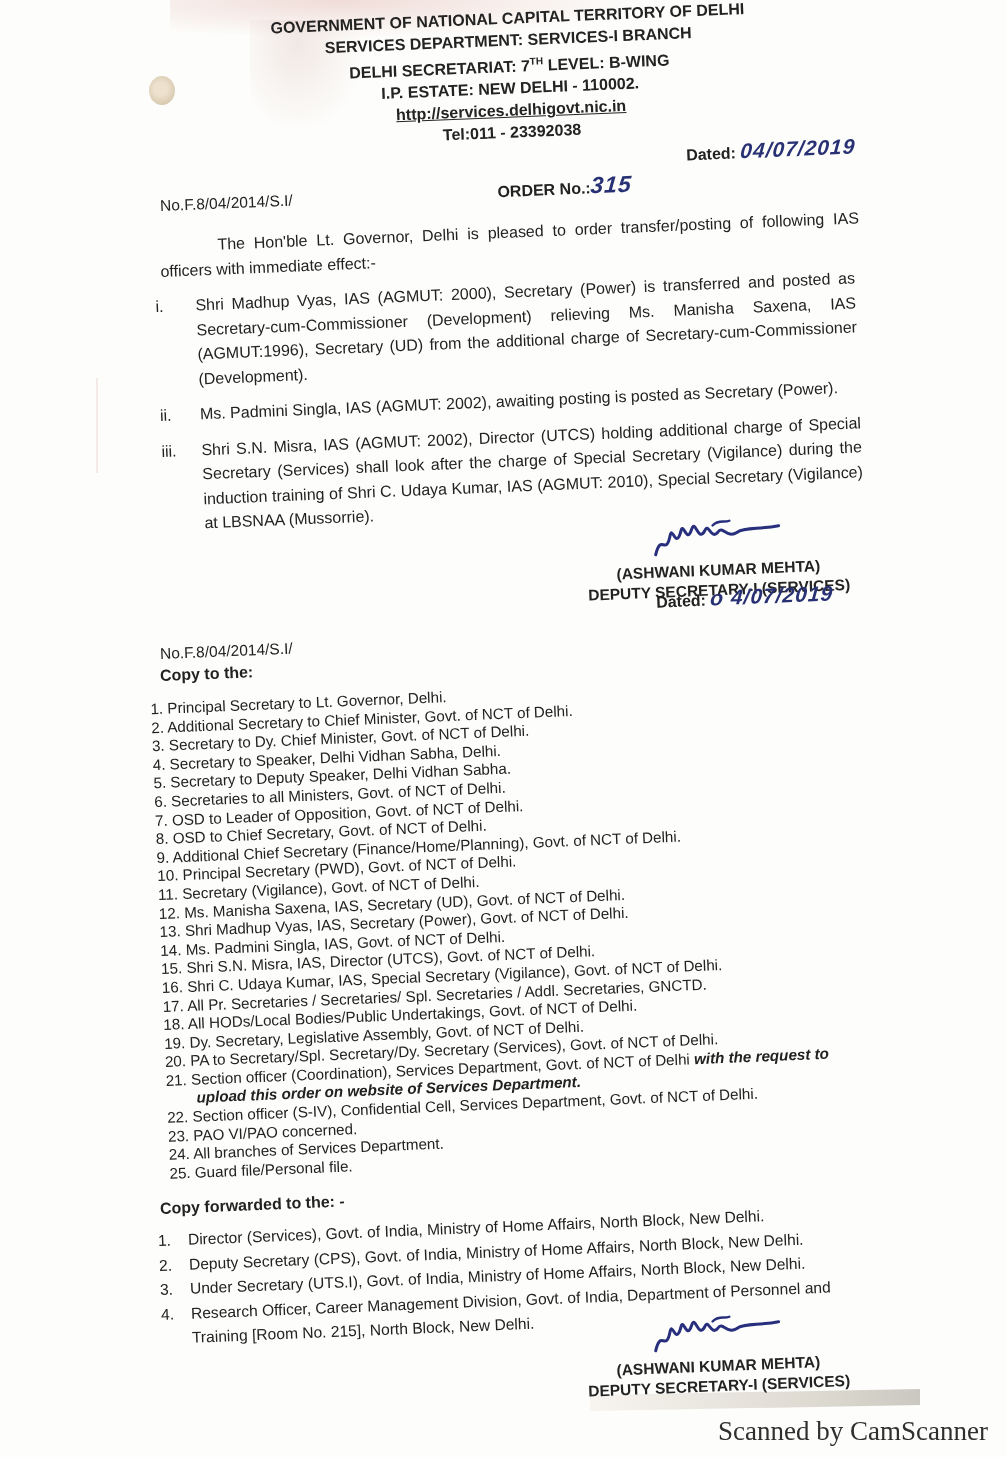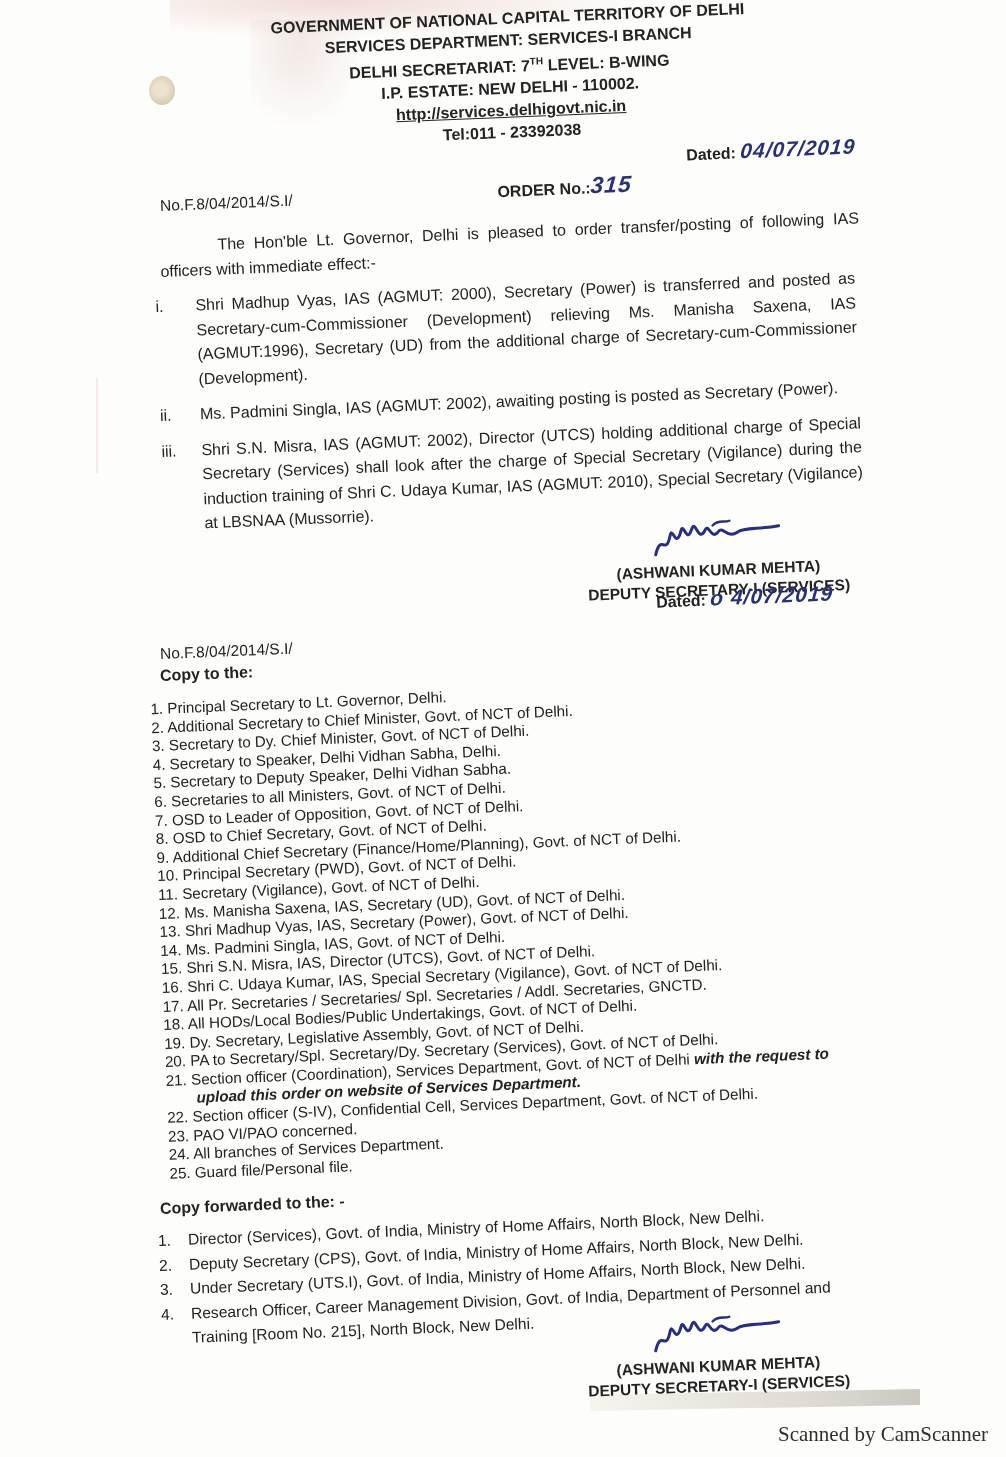--- a/index.html
+++ b/index.html
@@ -39,21 +39,21 @@
   .copy-list{margin-top:14px;}
   .copy-row{font-size:15.2px;line-height:18.6px;padding-left:30px;text-indent:-30px;}
   .copy-row .ital{font-style:italic;font-weight:700;}
   .fwd-head{margin-top:16px;font-weight:700;font-size:16px;line-height:20px;}
   .fwd-list{margin-top:10px;}
   .fwd-row{display:flex;font-size:15.6px;line-height:24.5px;}
   .fwd-row .num{width:30px;flex-shrink:0;}
   .fwd-row .txt{flex:1;}
   
   .footer{position:absolute;right:18px;bottom:10px;font-family:"Liberation Serif",serif;
-          font-size:21px;color:#2f2f2f;}
+          font-size:27px;color:#2f2f2f;}
   
   .smudge-top{position:absolute;left:170px;top:-14px;width:480px;height:52px;
     background:radial-gradient(ellipse at 35% 30%,rgba(216,160,150,.35),rgba(255,255,255,0) 70%);}
   .smudge-left{position:absolute;left:250px;top:20px;width:120px;height:120px;
     background:radial-gradient(ellipse at 40% 20%,rgba(205,170,160,.25),rgba(255,255,255,0) 65%);}
   .punch-hole{position:absolute;left:149px;top:76px;width:26px;height:29px;border-radius:50%;
     background:radial-gradient(circle at 45% 45%,#ecdfc9 30%,#cdbb9e 85%,#bfae92);opacity:.9;}
   .pink-line{position:absolute;left:96px;top:378px;width:2px;height:95px;background:rgba(205,120,120,.14);}
   .bottom-streak{position:absolute;left:590px;top:1392px;width:330px;height:16px;
     background:linear-gradient(90deg,rgba(200,170,140,.10),rgba(160,150,130,.35) 70%,rgba(140,135,120,.45));

